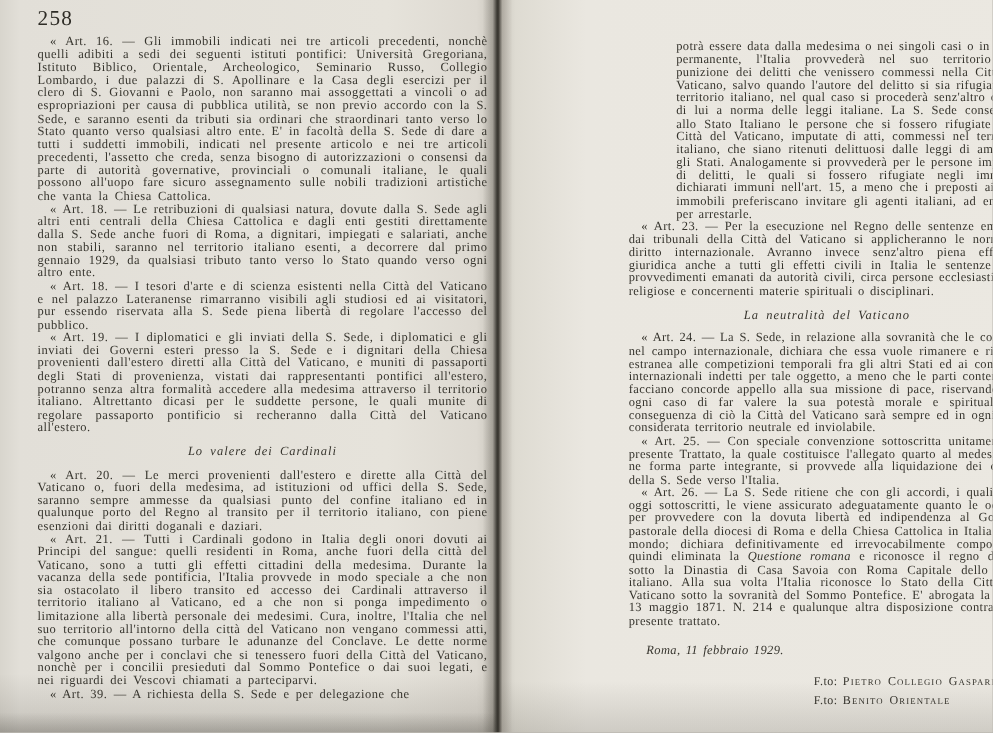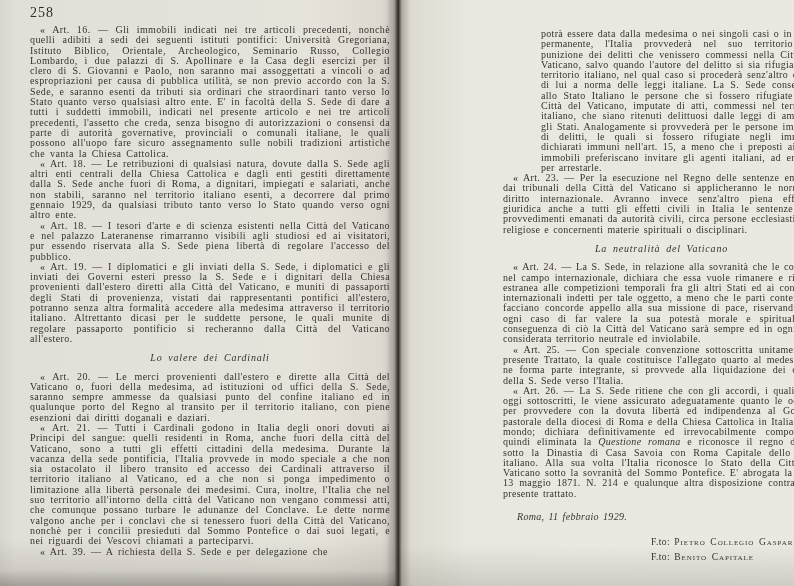--- a/index.html
+++ b/index.html
@@ -26,21 +26,21 @@
     position:absolute;top:0;left:386px;width:24px;height:586px;pointer-events:none;
     background:linear-gradient(90deg,
       rgba(70,66,58,0) 0%, rgba(70,66,58,.30) 34%, rgba(40,38,32,.85) 48%,
       rgba(45,42,36,.95) 52%, rgba(120,114,104,.35) 66%, rgba(120,114,104,0) 100%);
   }
   .bottom-shade{
     position:absolute;left:0;bottom:0;width:397px;height:16px;pointer-events:none;
     background:linear-gradient(180deg, rgba(60,57,50,0), rgba(60,57,50,.25));
   }
   .pagenum{
-    font-size:14px;letter-spacing:1px;color:#2e2c26;
+    font-size:17px;letter-spacing:1px;color:#2e2c26;
   }
   .pagenum-left{margin:5px 0 3px 30px;}
   .pagenum-right{margin:7px 14px 4px 0;text-align:right;}
   .col{
     text-align:justify;
     font-size:10px;line-height:10.3px;
     color:#36342d;
   }
   .col-left{
     margin:4px 7px 0 30px;width:360px;
@@ -93,21 +93,21 @@
     <div class="col col-right">
     <p class="continuation">potrà essere data dalla medesima o nei singoli casi o in modo permanente, l'Italia provvederà nel suo territorio alla punizione dei delitti che venissero commessi nella Città del Vaticano, salvo quando l'autore del delitto si sia rifugiato nel territorio italiano, nel qual caso si procederà senz'altro contro di lui a norma delle leggi italiane. La S. Sede consegnerà allo Stato Italiano le persone che si fossero rifugiate nella Città del Vaticano, imputate di atti, commessi nel territorio italiano, che siano ritenuti delittuosi dalle leggi di ambedue gli Stati. Analogamente si provvederà per le persone imputate di delitti, le quali si fossero rifugiate negli immobili dichiarati immuni nell'art. 15, a meno che i preposti ai detti immobili preferiscano invitare gli agenti italiani, ad entrarvi per arrestarle.</p>
         <p class="article">« Art. 23. — Per la esecuzione nel Regno delle sentenze emanate dai tribunali della Città del Vaticano si applicheranno le norme di diritto internazionale. Avranno invece senz'altro piena efficacia giuridica anche a tutti gli effetti civili in Italia le sentenze ed i provvedimenti emanati da autorità civili, circa persone ecclesiastiche o religiose e concernenti materie spirituali o disciplinari.</p>
         <p class="heading">La neutralità del Vaticano</p>
         <p class="article">« Art. 24. — La S. Sede, in relazione alla sovranità che le compete nel campo internazionale, dichiara che essa vuole rimanere e rimarrà estranea alle competizioni temporali fra gli altri Stati ed ai congressi internazionali indetti per tale oggetto, a meno che le parti contendenti facciano concorde appello alla sua missione di pace, riservandosi in ogni caso di far valere la sua potestà morale e spirituale. In conseguenza di ciò la Città del Vaticano sarà sempre ed in ogni caso considerata territorio neutrale ed inviolabile.</p>
         <p class="article">« Art. 25. — Con speciale convenzione sottoscritta unitamente al presente Trattato, la quale costituisce l'allegato quarto al medesimo e ne forma parte integrante, si provvede alla liquidazione dei crediti della S. Sede verso l'Italia.</p>
         <p class="article">« Art. 26. — La S. Sede ritiene che con gli accordi, i quali sono oggi sottoscritti, le viene assicurato adeguatamente quanto le occorre per provvedere con la dovuta libertà ed indipendenza al Governo pastorale della diocesi di Roma e della Chiesa Cattolica in Italia e nel mondo; dichiara definitivamente ed irrevocabilmente composta e quindi eliminata la <em>Questione romana</em> e riconosce il regno d'Italia sotto la Dinastia di Casa Savoia con Roma Capitale dello Stato italiano. Alla sua volta l'Italia riconosce lo Stato della Città del Vaticano sotto la sovranità del Sommo Pontefice. E' abrogata la legge 13 maggio 1871. N. 214 e qualunque altra disposizione contraria al presente trattato.</p>
         <p class="date-line">Roma, 11 febbraio 1929.</p>
         <div class="signatures">
           <div class="sig-line"><span>F.to: </span><span class="sig-name">Pietro Collegio Gasparri</span></div>
-          <div class="sig-line"><span>F.to: </span><span class="sig-name">Benito Capitale</span></div>
+          <div class="sig-line"><span>F.to: </span><span class="sig-name">Benito Orientale</span></div>
         </div>
       </div>
   </div>
 
   <div class="gutter"></div>
   <div class="bottom-shade"></div>
 
 </div>
 
 </body></html>

